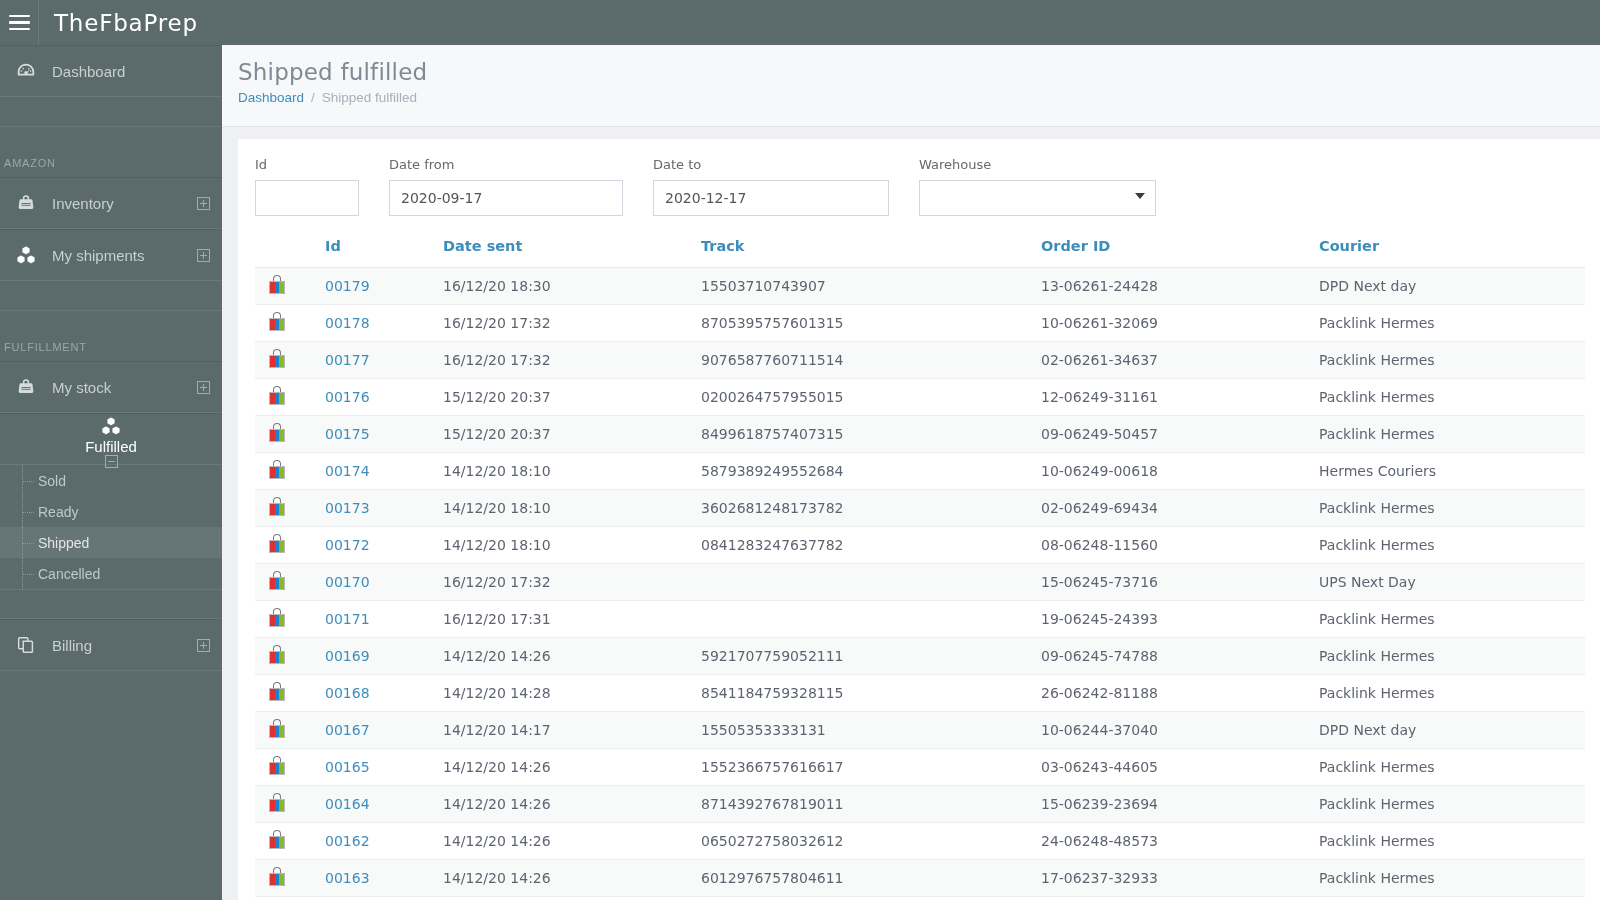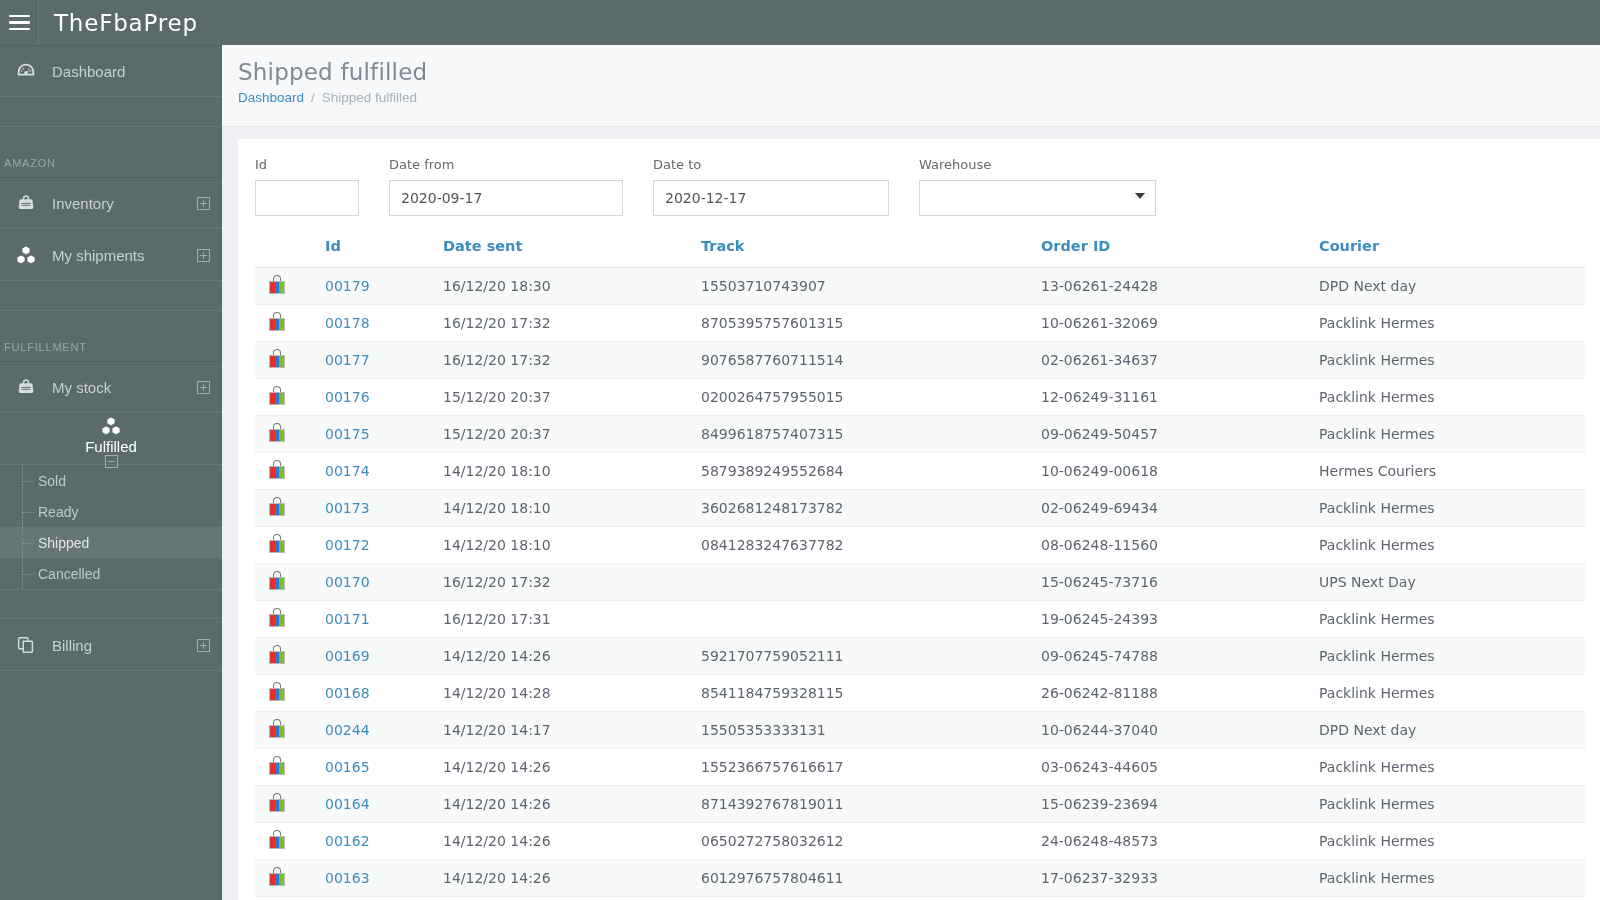--- a/index.html
+++ b/index.html
@@ -540,21 +540,21 @@
               <td class="c-track">8541184759328115</td>
               <td class="c-order">26-06242-81188</td>
               <td class="c-courier">Packlink Hermes</td>
             </tr>
             <tr>
               <td class="c-icon"><span class="bag"><span class="handle"></span><span class="body">
                     <span class="s1"></span>
                     <span class="s2"></span>
                     <span class="s3"></span>
                   </span></span></td>
-              <td class="c-id"><a>00244</a></td>
+              <td class="c-id"><a>00167</a></td>
               <td class="c-date">14/12/20 14:17</td>
               <td class="c-track">15505353333131</td>
               <td class="c-order">10-06244-37040</td>
               <td class="c-courier">DPD Next day</td>
             </tr>
             <tr>
               <td class="c-icon"><span class="bag"><span class="handle"></span><span class="body">
                     <span class="s1"></span>
                     <span class="s2"></span>
                     <span class="s3"></span>

